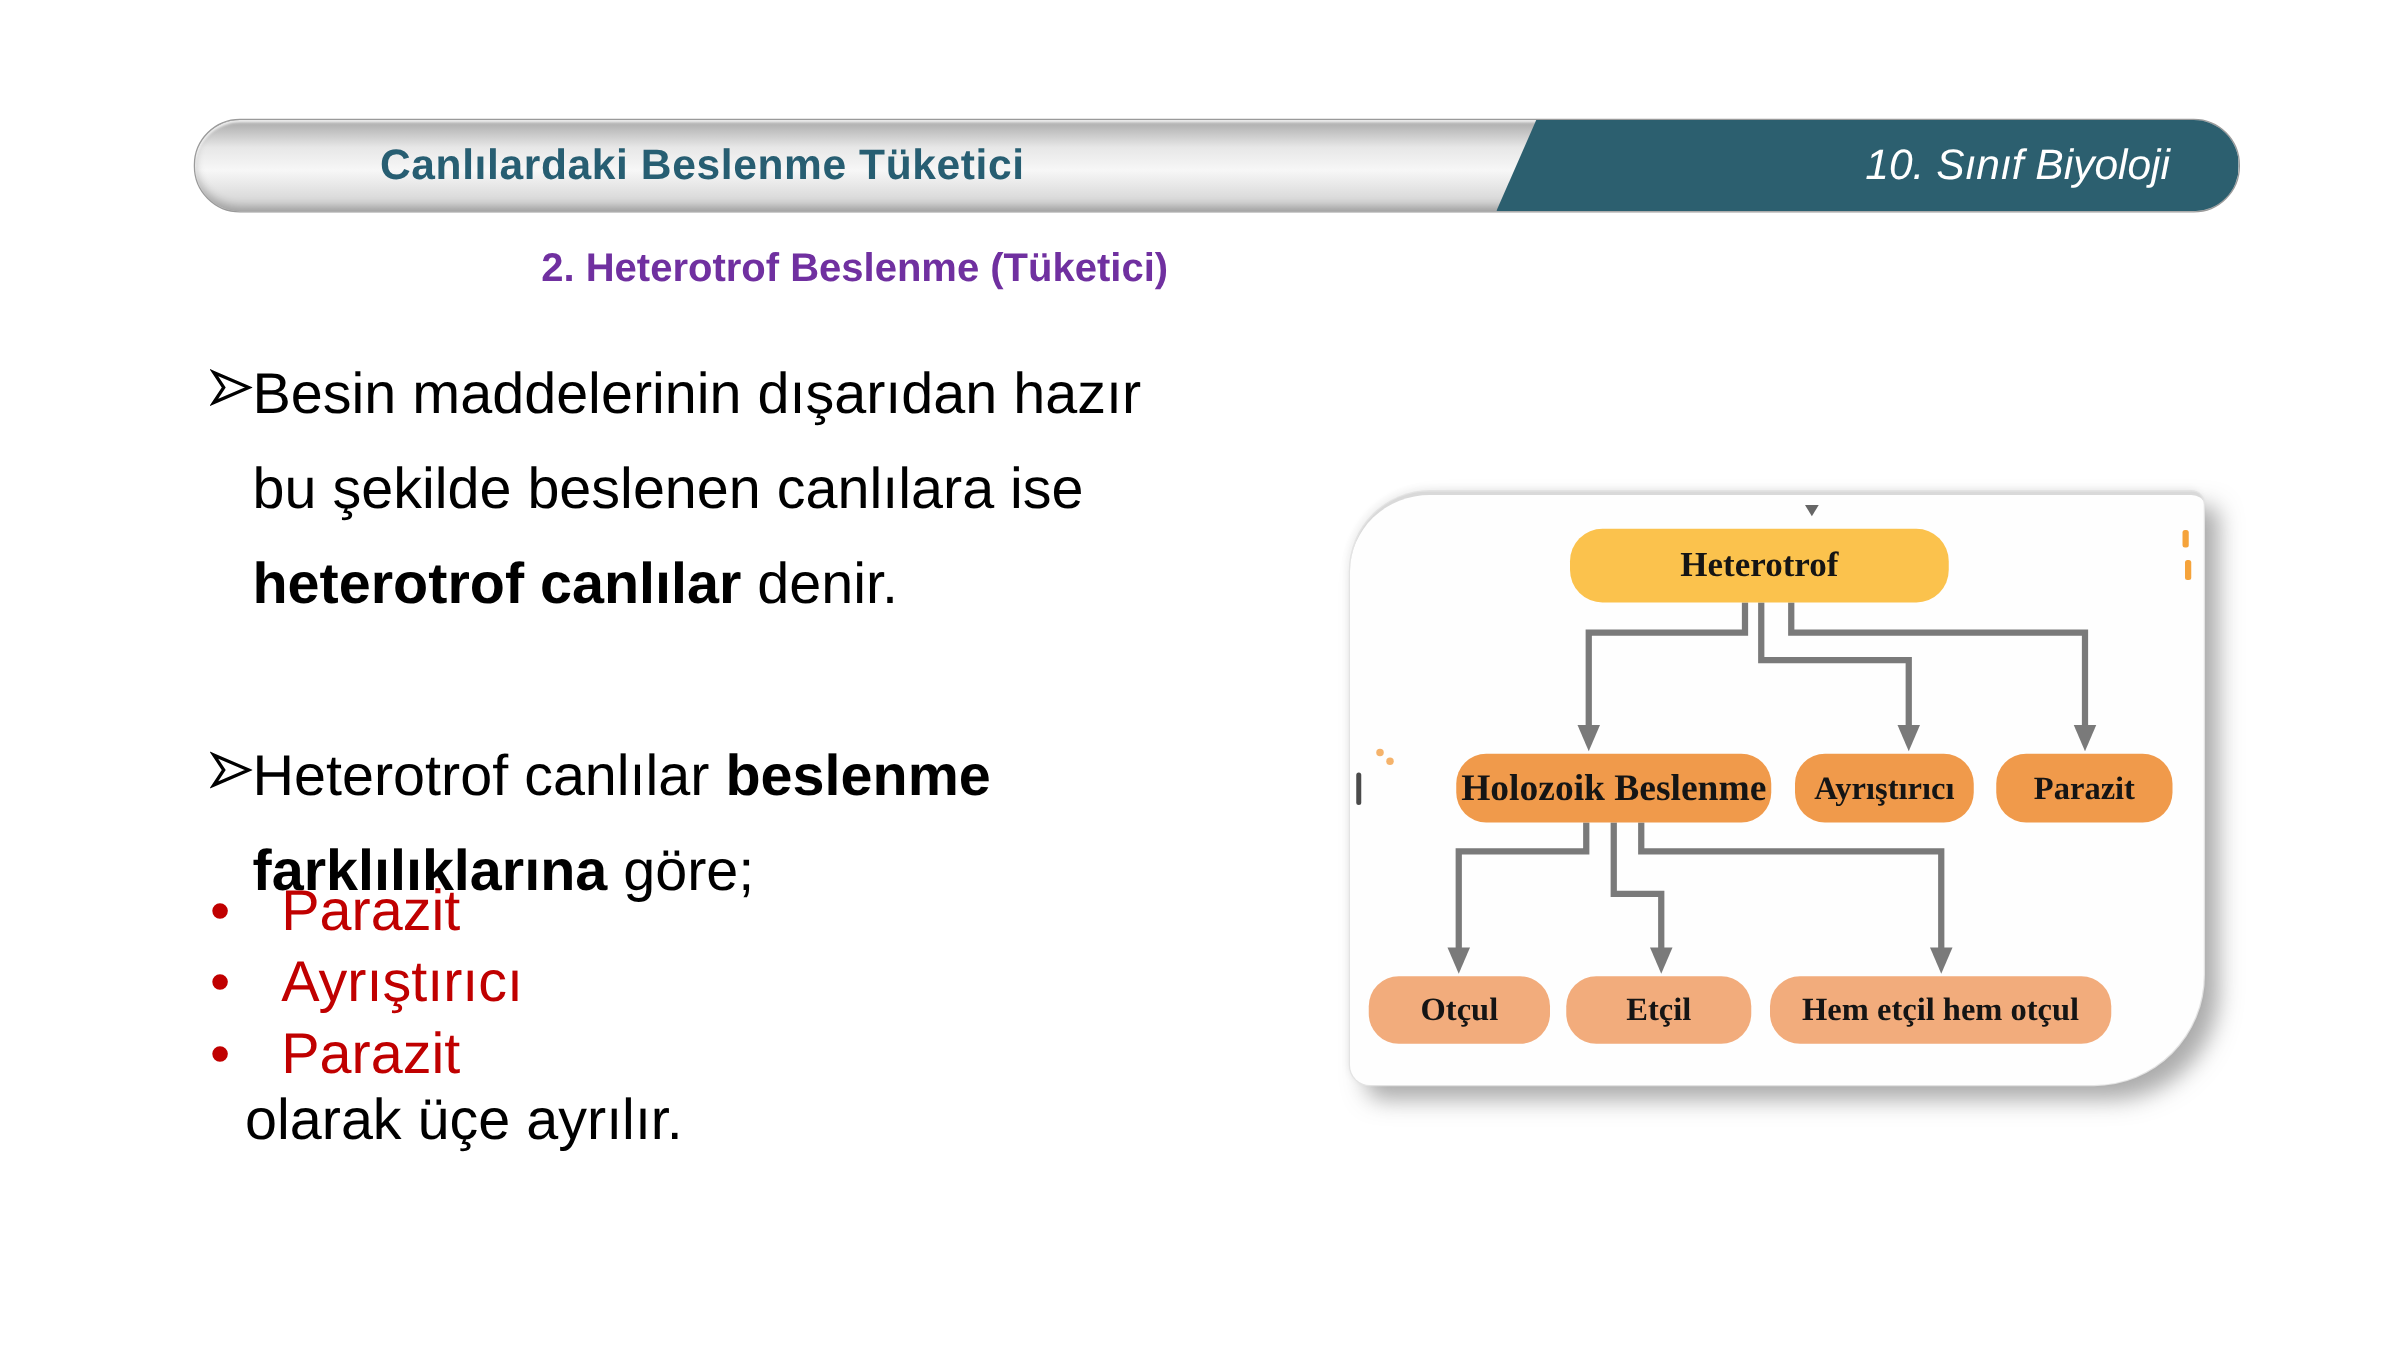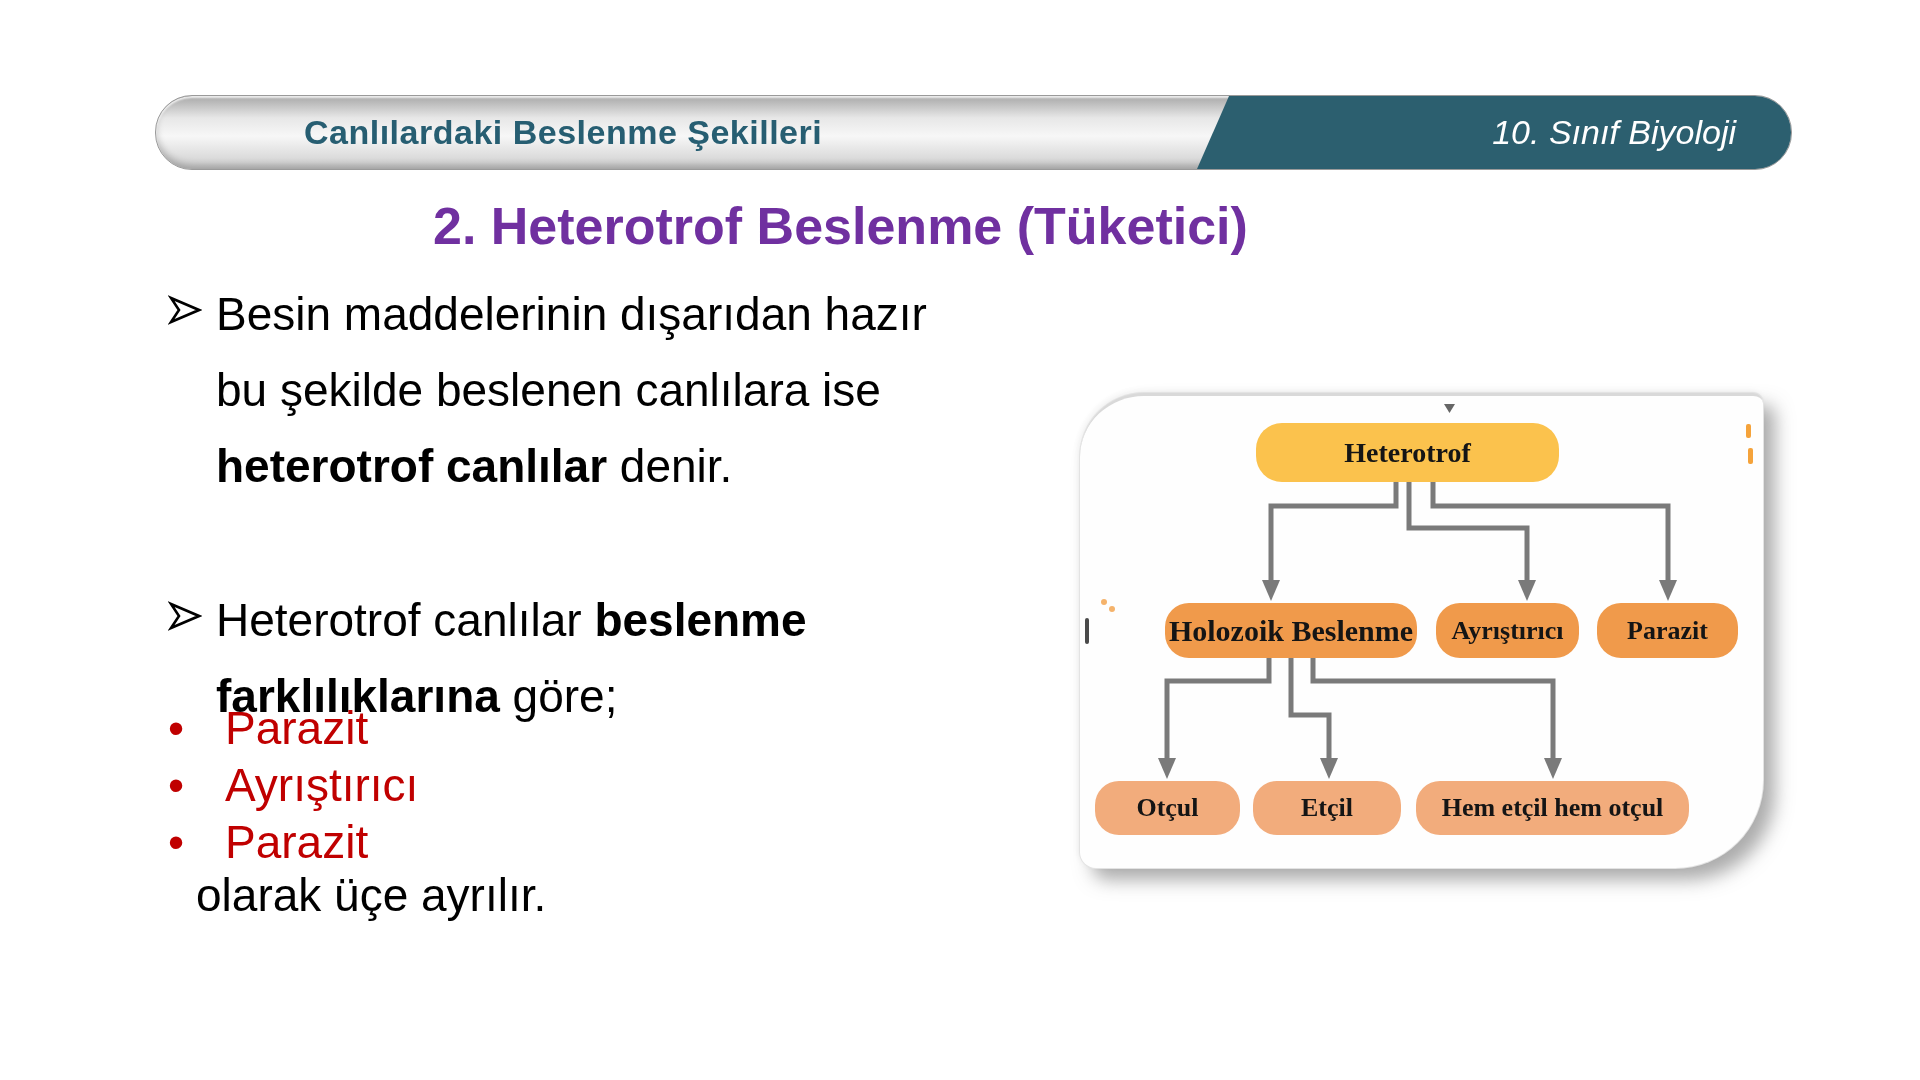--- a/index.html
+++ b/index.html
@@ -12,26 +12,26 @@
        border:1px solid #9a9a9a;overflow:hidden;
        box-shadow:inset 0 2px 2px rgba(255,255,255,.8), inset 0 -4px 7px rgba(0,0,0,.22);}
   .bar-teal{position:absolute;top:0;right:0;width:594px;height:100%;background:#2c5f6f;
        clip-path:polygon(32px 0,100% 0,100% 100%,0 100%);}
   .bar-title{position:absolute;left:148px;top:0;height:100%;display:flex;align-items:center;
        font-weight:bold;font-size:34px;color:#275e72;letter-spacing:.5px;white-space:nowrap;}
   .bar-course{position:absolute;right:55px;top:0;height:100%;display:flex;align-items:center;
        font-style:italic;font-size:34px;color:#ffffff;white-space:nowrap;z-index:2;}
 
   
-  .heading{position:absolute;left:433px;top:196px;font-size:52px;font-weight:bold;color:#7030a0;
+  .heading{position:absolute;left:433px;top:196px;font-size:32px;font-weight:bold;color:#7030a0;
        white-space:nowrap;}
 
   
   .para{position:absolute;font-size:46px;line-height:76px;}
-  .para .lines{margin-left:48px;}
+  .para .lines{margin-left:34px;}
   .para .line{white-space:nowrap;}
   .b{font-weight:bold;}
   .bullet-arrow{position:absolute;left:0;top:19px;width:34px;height:30px;}
   #para1{left:168px;top:276px;}
   #para2{left:168px;top:582px;}
   .list{position:absolute;left:168px;top:700px;font-size:46px;line-height:57px;color:#c00000;}
   .list .li{white-space:nowrap;}
   .list .dot{display:inline-block;width:57px;}
   .closing{position:absolute;left:168px;top:868px;font-size:46px;white-space:nowrap;color:#000;margin-left:28px;}
 
@@ -50,21 +50,21 @@
   .n-l3c{left:336px;top:385px;width:273px;height:54px;border-radius:24px;background:#f2ac7c;font-size:26px;}
   .wires{position:absolute;left:0;top:0;width:683px;height:472px;}
 </style>
 </head>
 <body>
 
 <div class="slide">
 
   <div class="bar">
     <div class="bar-teal"></div>
-    <div class="bar-title">Canlılardaki Beslenme Şekilleri</div>
+    <div class="bar-title">Canlılardaki Beslenme Tüketici</div>
     <div class="bar-course">10. Sınıf Biyoloji</div>
   </div>
 
   <div class="heading">2. Heterotrof Beslenme (Tüketici)</div>
 
   <div class="para" id="para1">
     <svg class="bullet-arrow" viewBox="0 0 34 30">
       <path d="M3 3 L31 15 L3 27 L11 15 Z" fill="#ffffff" stroke="#000000" stroke-width="2.6" stroke-linejoin="miter"></path>
     </svg>
     <div class="lines">

